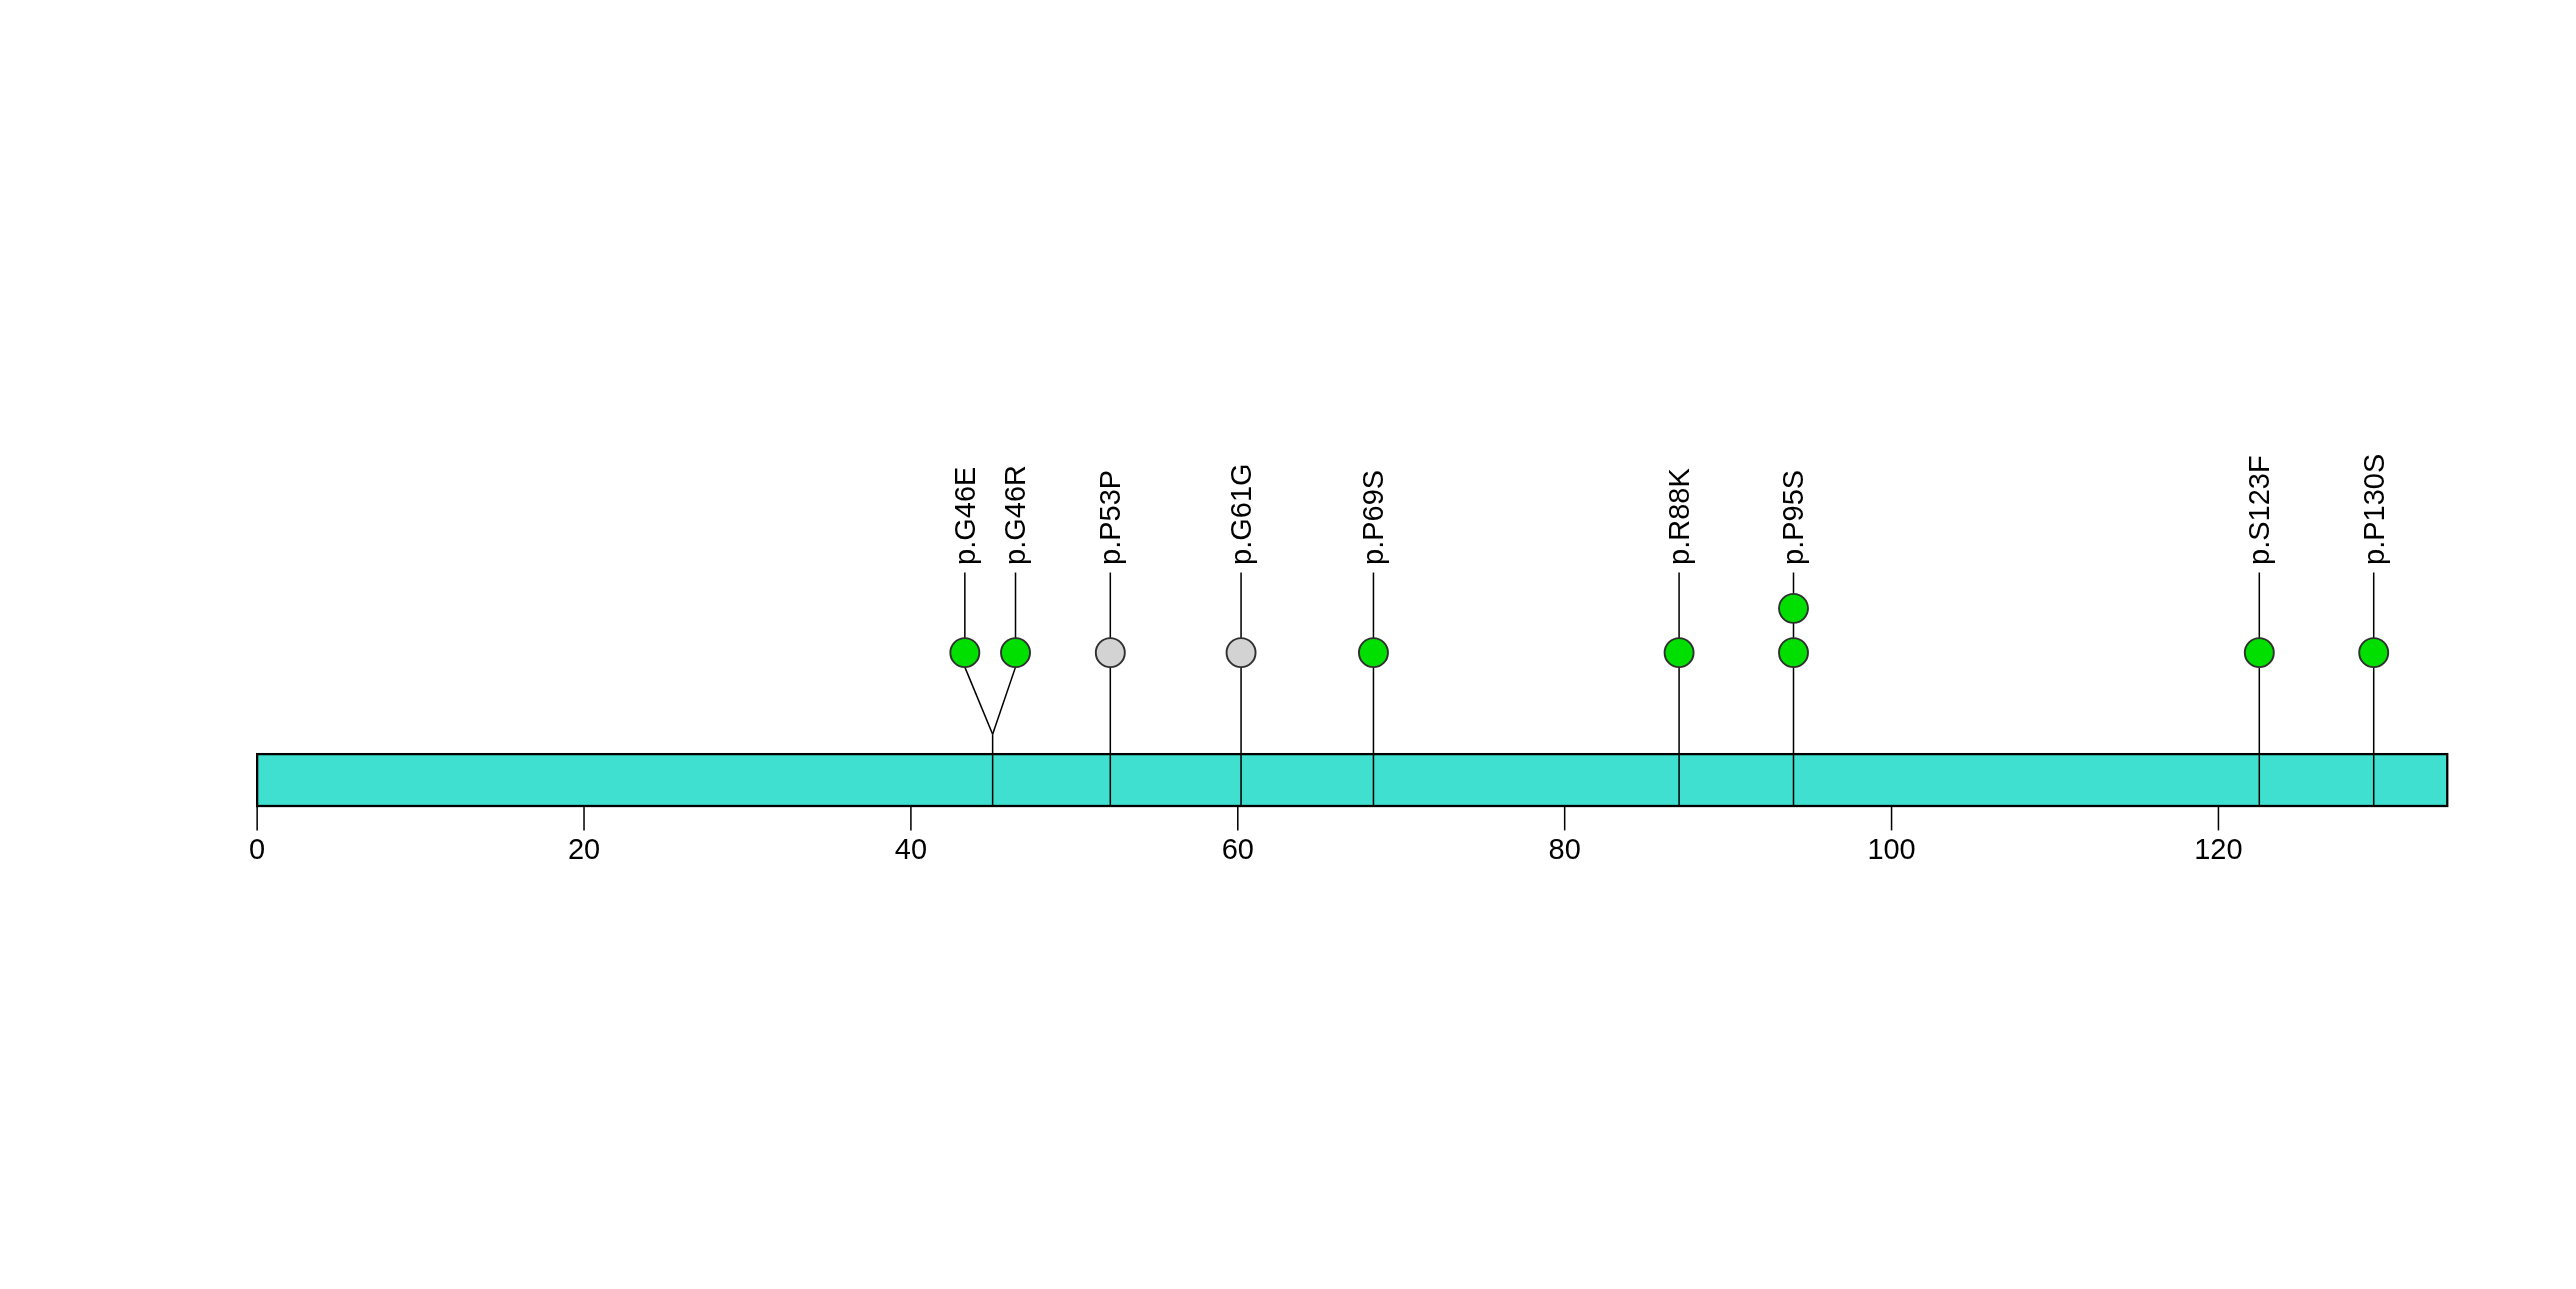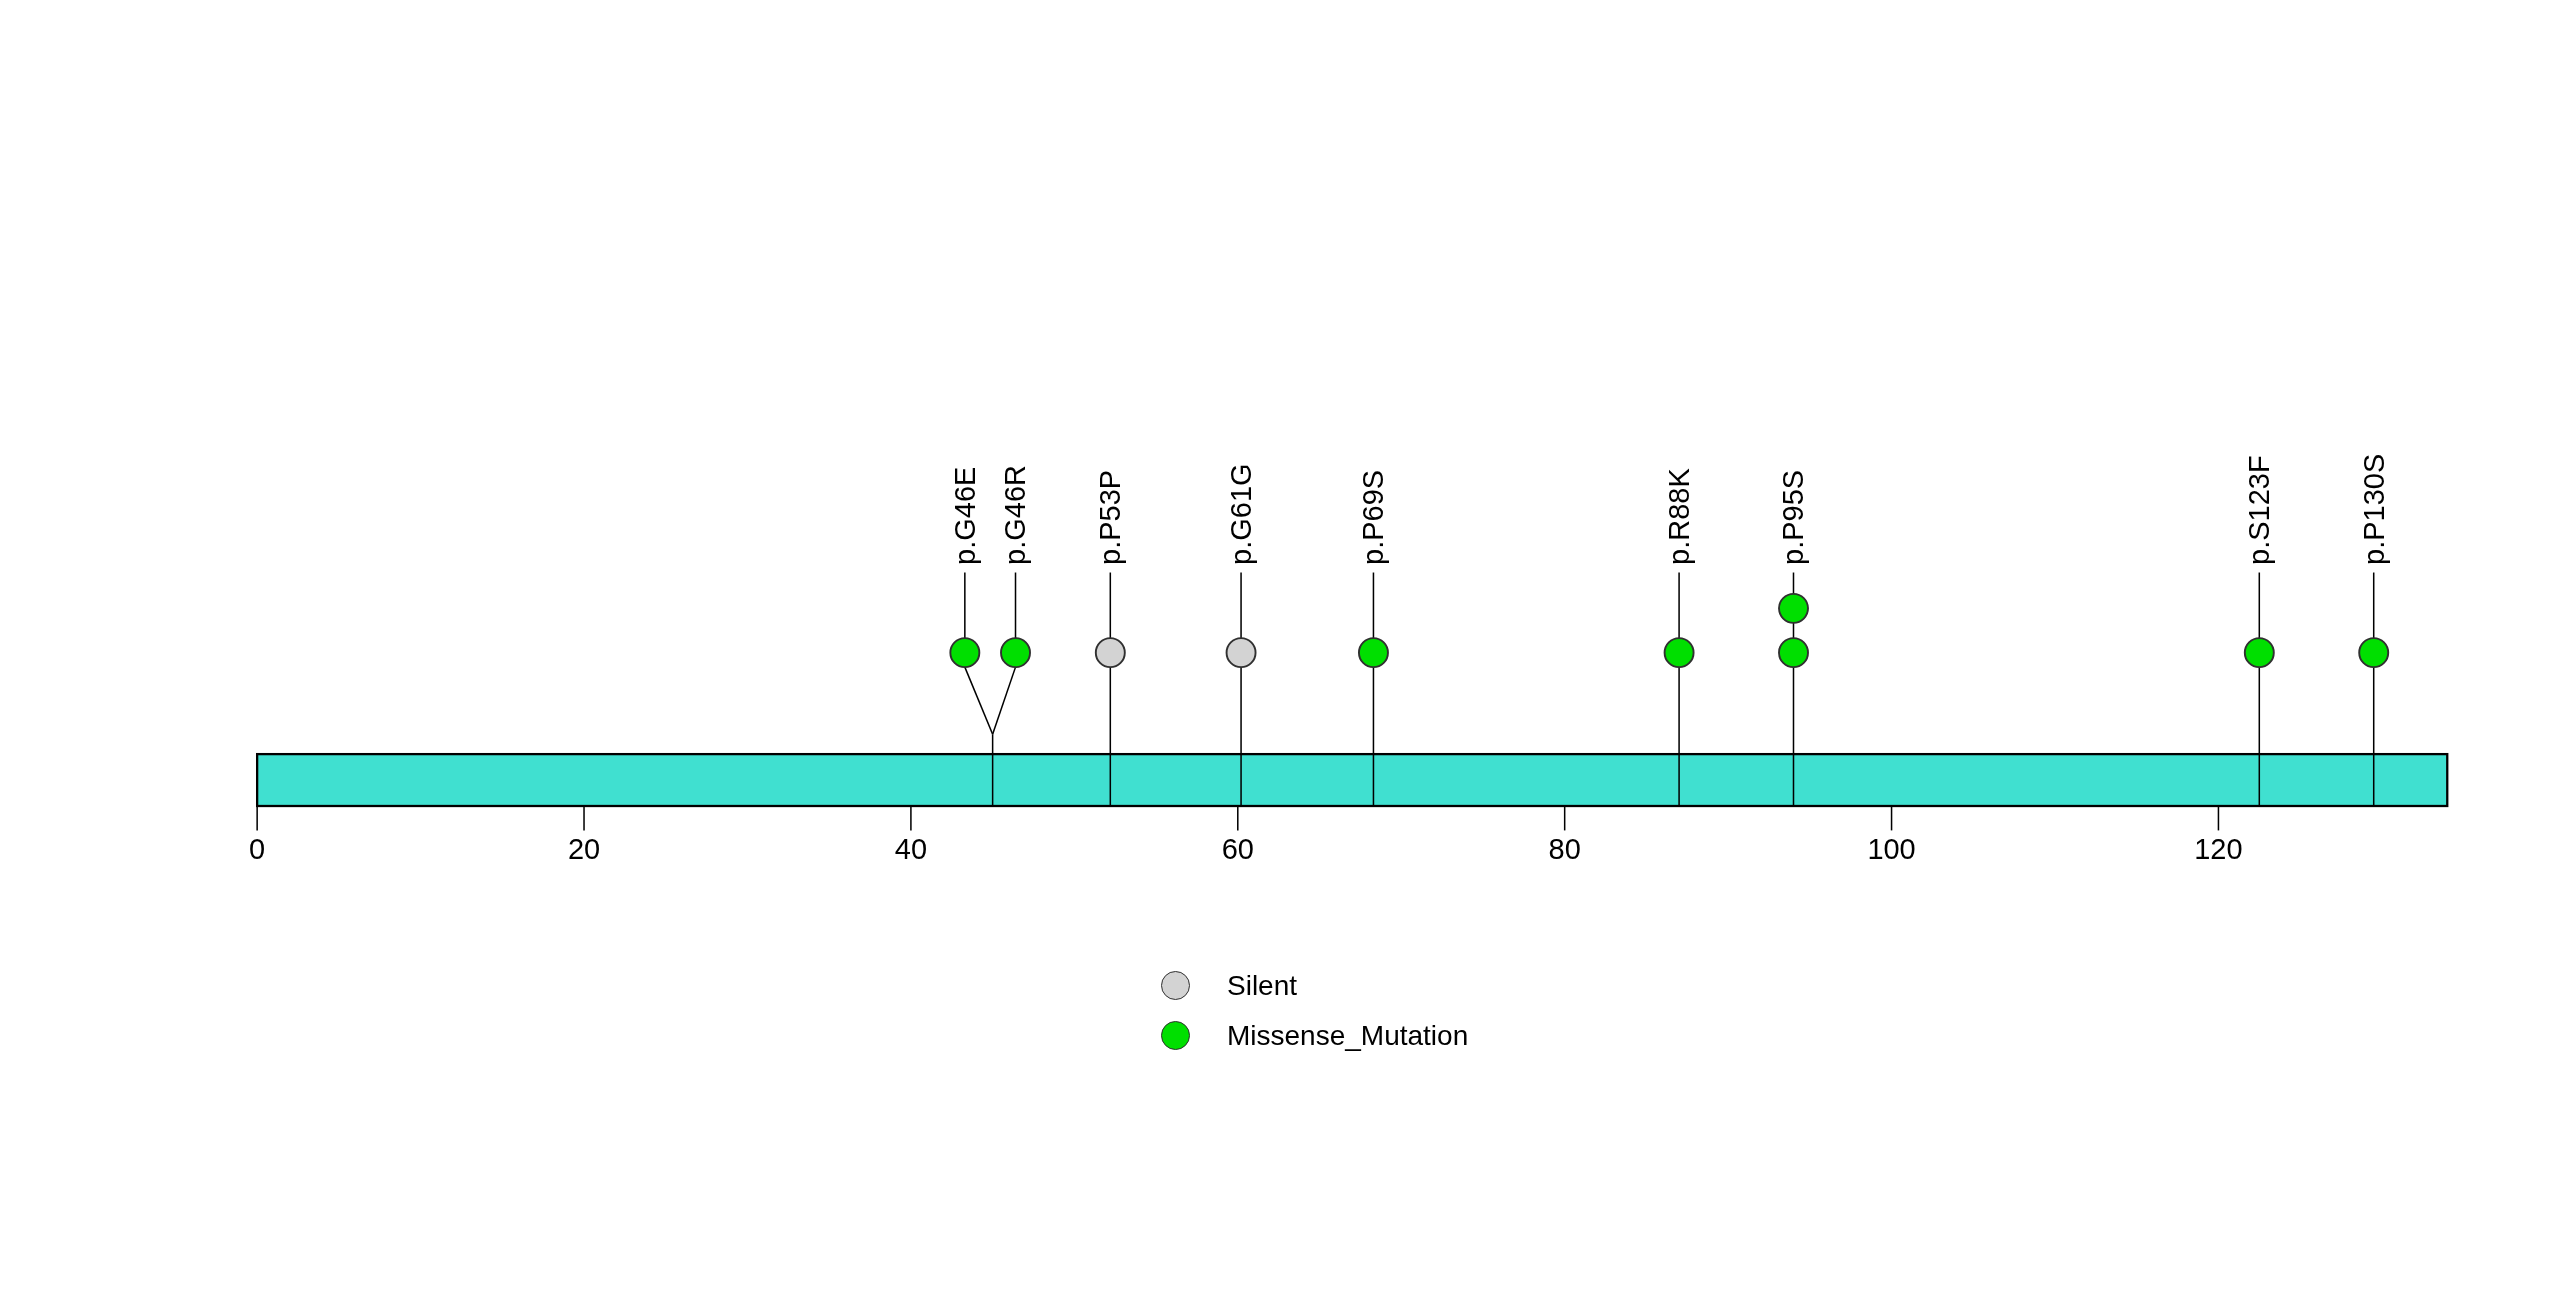--- a/index.html
+++ b/index.html
@@ -82,24 +82,14 @@
       <circle cx="2350.4800000000005" cy="797" r="19" fill="#00DF00" stroke="#303030" stroke-width="2.5"></circle>
       <text transform="translate(2363.4800000000005,740) rotate(-90)" text-anchor="start" font-size="38" fill="#000000">p.P95S</text>
       <line x1="2960.9500000000003" y1="750" x2="2960.9500000000003" y2="1056" stroke="#000000" stroke-width="2"></line>
       <circle cx="2960.9500000000003" cy="855" r="19" fill="#00DF00" stroke="#303030" stroke-width="2.5"></circle>
       <text transform="translate(2973.9500000000003,740) rotate(-90)" text-anchor="start" font-size="38" fill="#000000">p.S123F</text>
       <line x1="3110.8900000000003" y1="750" x2="3110.8900000000003" y2="1056" stroke="#000000" stroke-width="2"></line>
       <circle cx="3110.8900000000003" cy="855" r="19" fill="#00DF00" stroke="#303030" stroke-width="2.5"></circle>
       <text transform="translate(3123.8900000000003,740) rotate(-90)" text-anchor="start" font-size="38" fill="#000000">p.P130S</text>
     </svg>
 
-  <div class="legend">
-    <div class="legend-row">
-      <span class="legend-swatch" id="swatch-0" style="background: rgb(211, 211, 211);"></span>
-      <span class="legend-label">Silent</span>
-    </div>
-    <div class="legend-row">
-      <span class="legend-swatch" id="swatch-1" style="background: rgb(0, 223, 0);"></span>
-      <span class="legend-label">Missense_Mutation</span>
-    </div>
-  </div>
 </div>
 
 
 </body></html>

